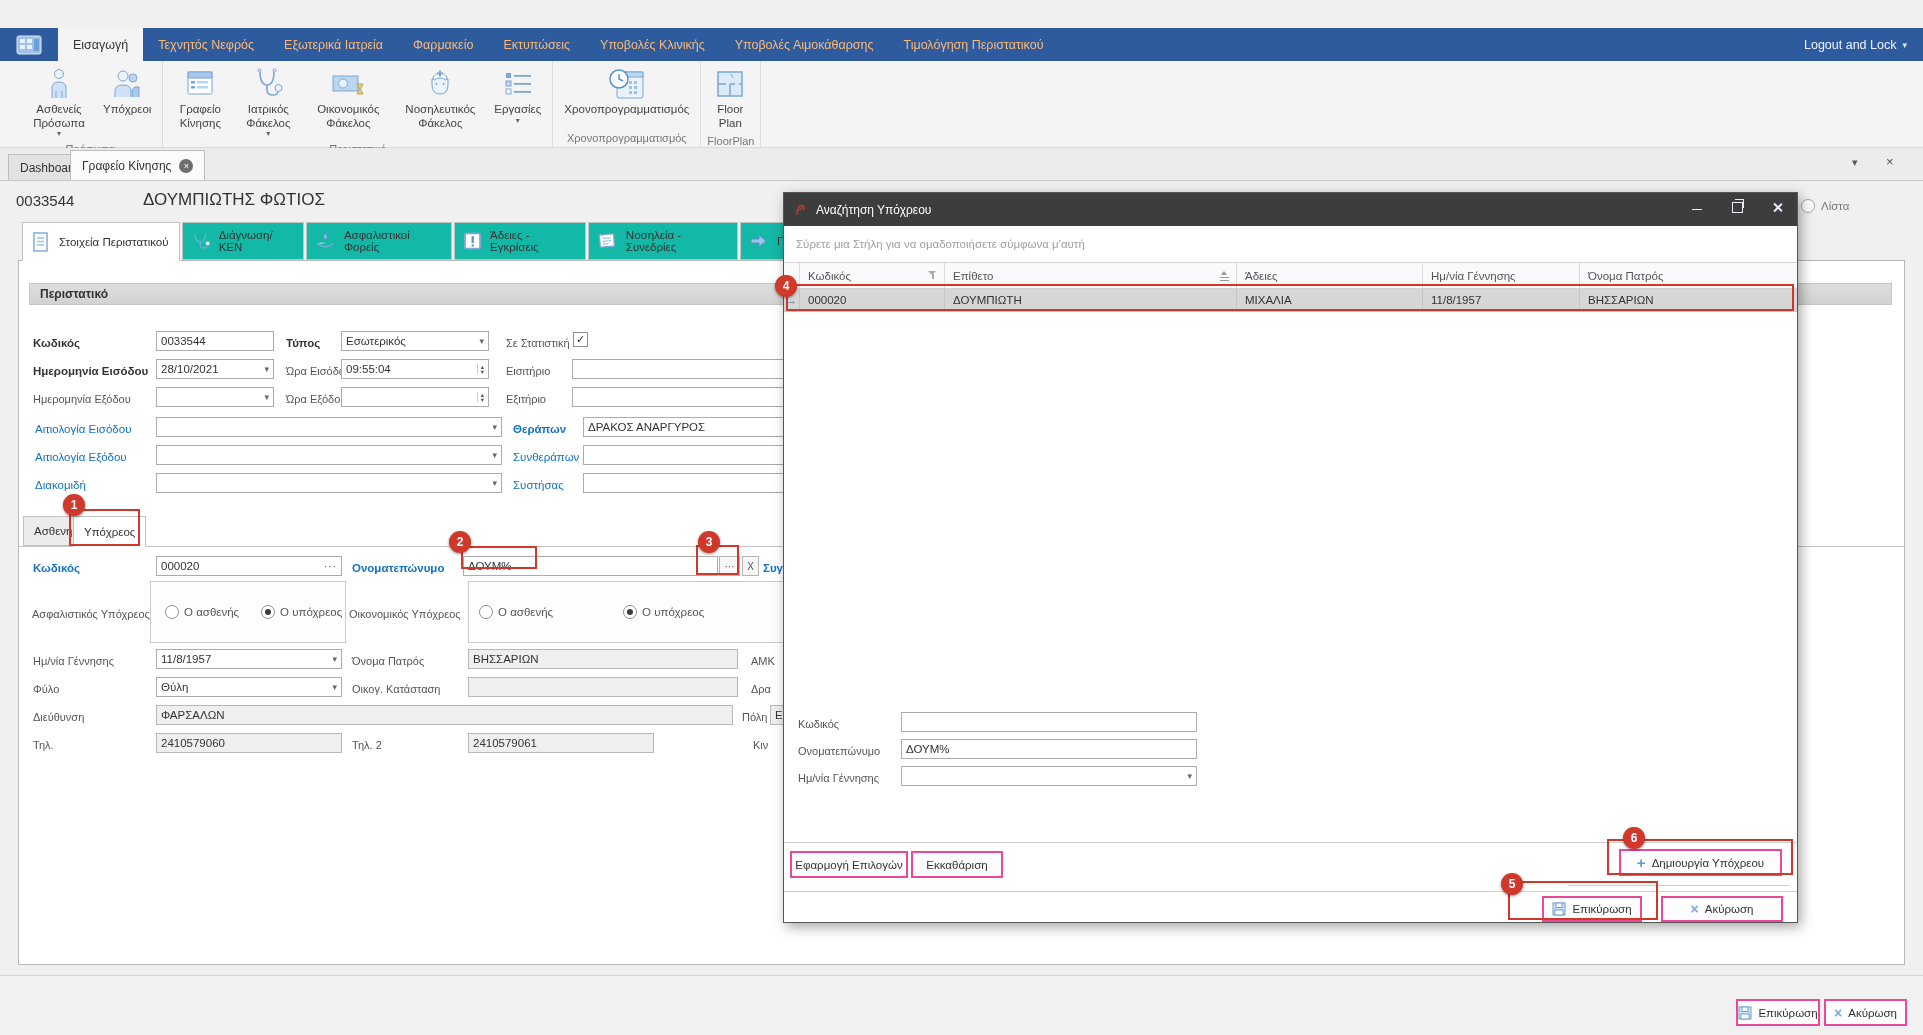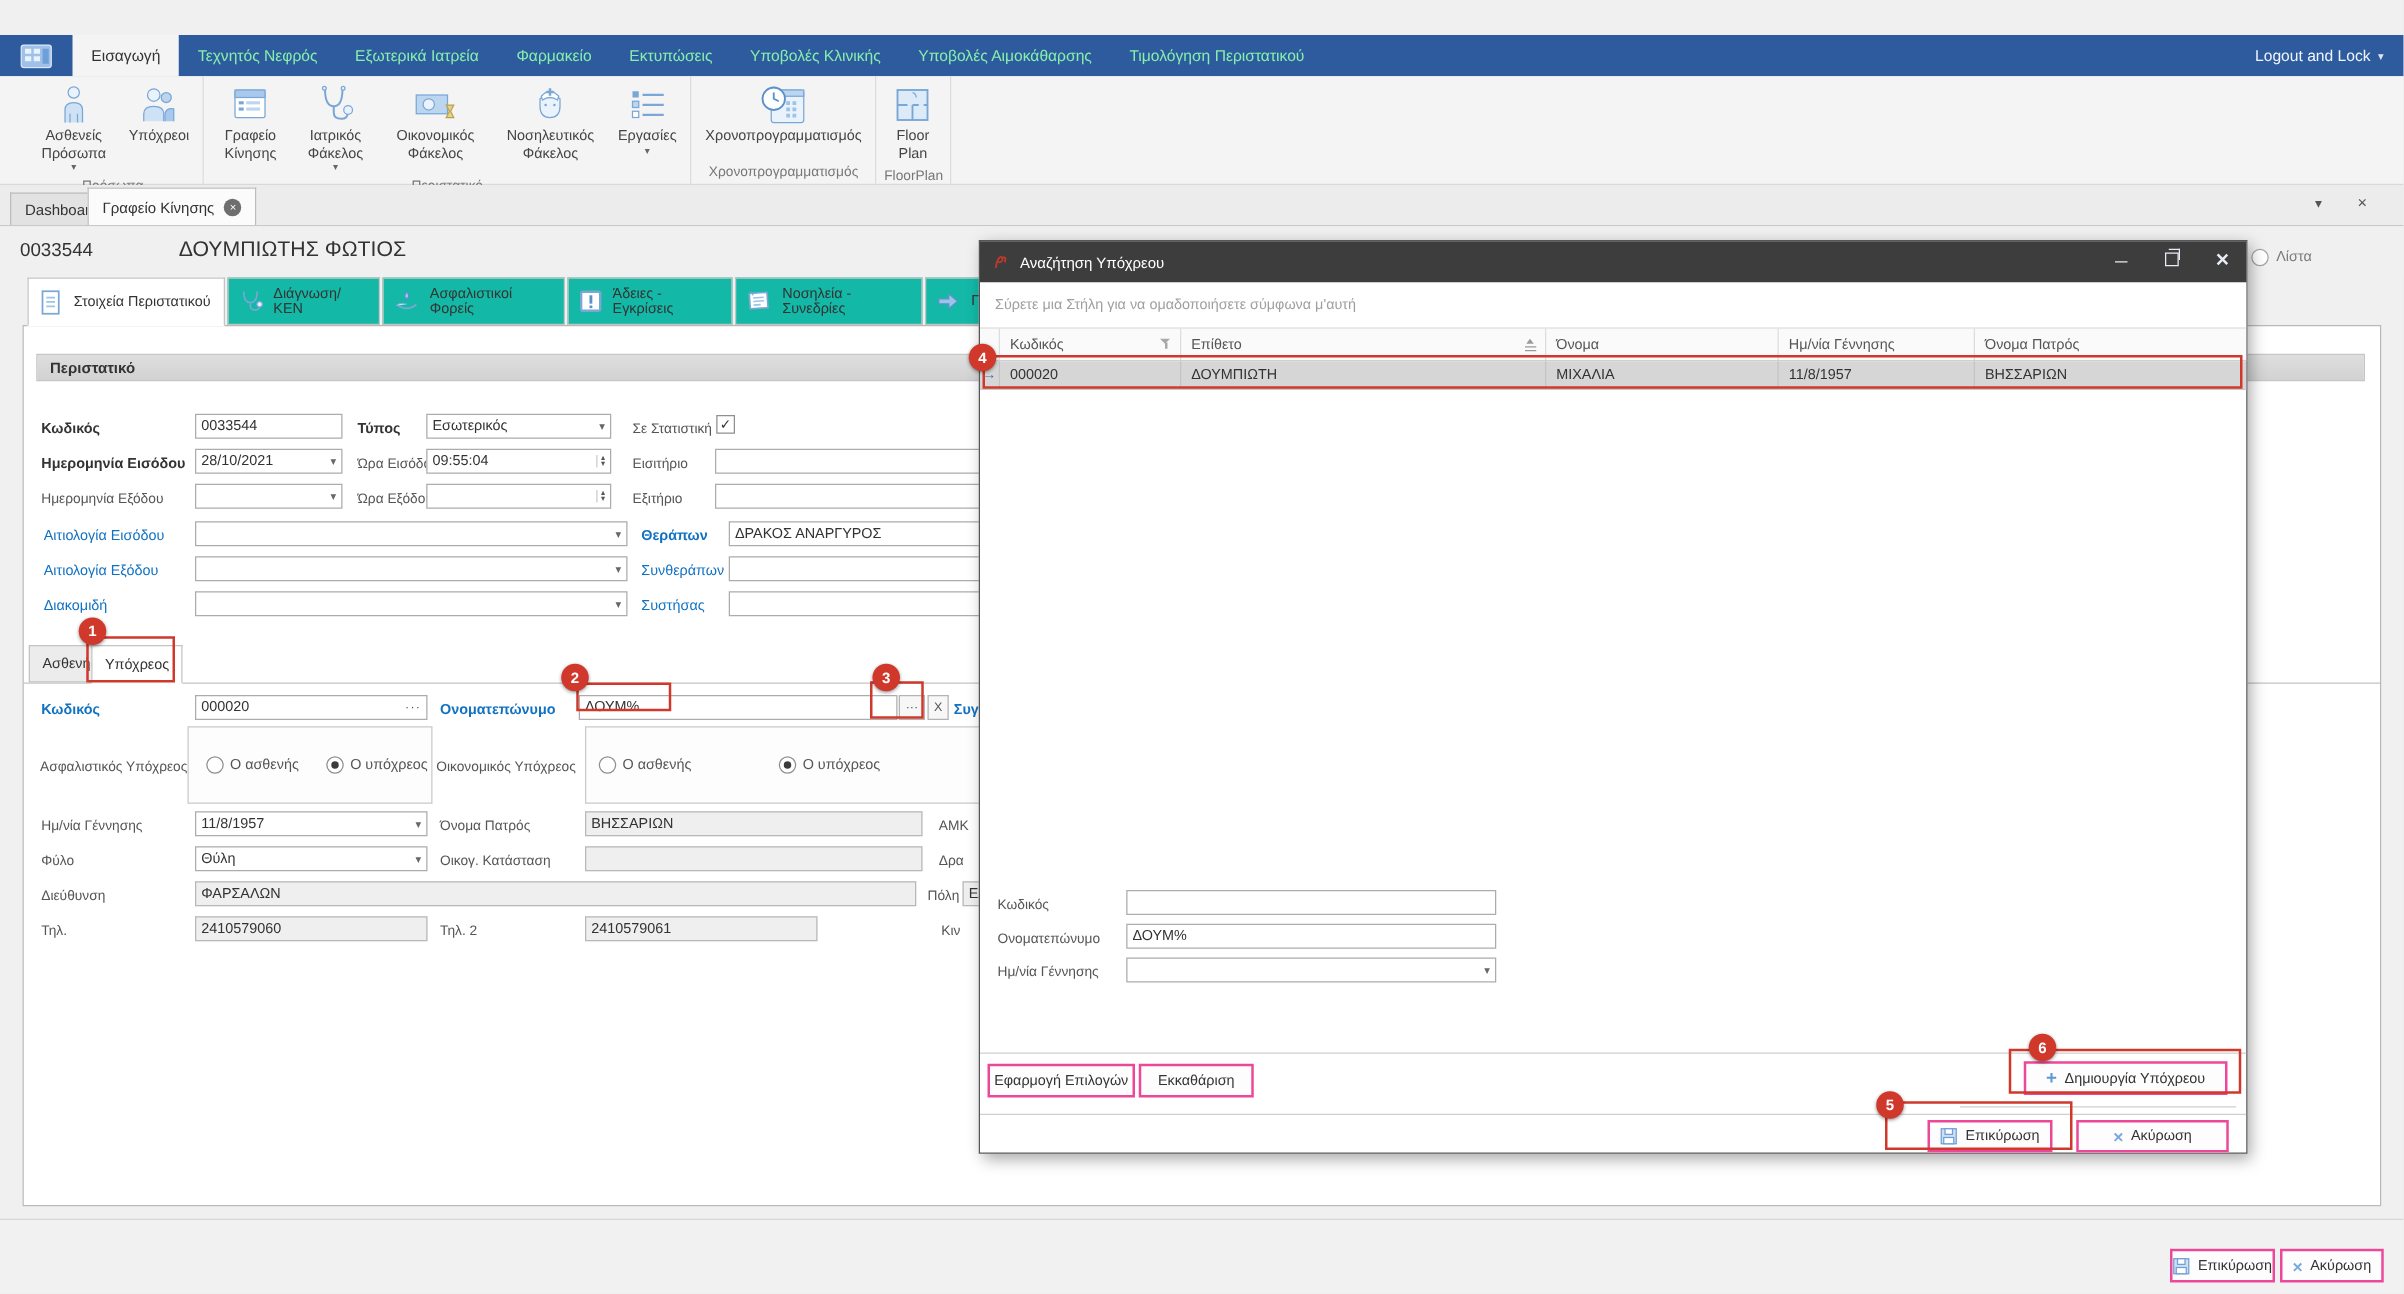--- a/index.html
+++ b/index.html
@@ -20,21 +20,21 @@
   .ic-min{width:10px;height:1px;background:#e8edf6;margin-top:5px;}
   .ic-rest{width:8px;height:8px;border:1px solid #e8edf6;position:relative;margin-top:2px;}
   .ic-rest:before{content:"";position:absolute;left:2px;top:-4px;width:8px;height:8px;border-top:1px solid #e8edf6;border-right:1px solid #e8edf6;}
   .ic-x{position:relative;width:11px;height:11px;}
   .ic-x:before,.ic-x:after{content:"";position:absolute;left:5px;top:0;width:1.5px;height:11px;background:#e8edf6;}
   .ic-x:before{transform:rotate(45deg);}  .ic-x:after{transform:rotate(-45deg);}
 
   
   .menubar{position:absolute;left:0;top:28px;width:1923px;height:33px;background:#2d5b9e;display:flex;align-items:stretch;}
   .app-btn{width:58px;display:flex;align-items:center;justify-content:center;}
-  .mtab{padding:0 15px;display:flex;align-items:center;color:#86efac;font-size:12.5px;cursor:default;}
+  .mtab{padding:0 15px;display:flex;align-items:center;color:#fdba74;font-size:12.5px;cursor:default;}
   .mtab.sel{background:#f4f4f4;color:#333;}
   .logout{margin-left:auto;padding-right:16px;display:flex;align-items:center;gap:6px;color:#f0f4fa;font-size:12.5px;}
   .wcaret{font-size:9px;color:#dfe6f2;}
 
   
   .ribbon{position:absolute;left:0;top:61px;width:1923px;height:87px;background:#f4f4f4;border-bottom:1px solid #d9d9d9;display:flex;padding-left:18px;box-sizing:border-box;}
   .rgroup{display:flex;flex-direction:column;border-right:1px solid #dcdcdc;padding:1px 4px 0 4px;}
   .rbtns{display:flex;flex:1;align-items:flex-start;}
   .rbtn{display:flex;flex-direction:column;align-items:center;padding:3px 7px;cursor:default;}
   .ricon{height:38px;display:flex;align-items:center;justify-content:center;}
@@ -558,21 +558,21 @@
       <div class="gh-cell" style="width:16px;padding-left:0;"></div>
       <div class="gh-cell" style="width:145px;">
           <span>Κωδικός</span>
           <span class="funnel"></span>
         </div>
       <div class="gh-cell" style="width:292px;">
           <span>Επίθετο</span>
           <span class="sortasc"></span>
         </div>
       <div class="gh-cell" style="width:186px;">
-          <span>Όνομα</span>
+          <span>Άδειες</span>
         </div>
       <div class="gh-cell" style="width:157px;">
           <span>Ημ/νία Γέννησης</span>
         </div>
       <div class="gh-cell" style="flex:1;border-right:none;">
           <span>Όνομα Πατρός</span>
         </div>
     </div>
 
     <div class="grid-row">

